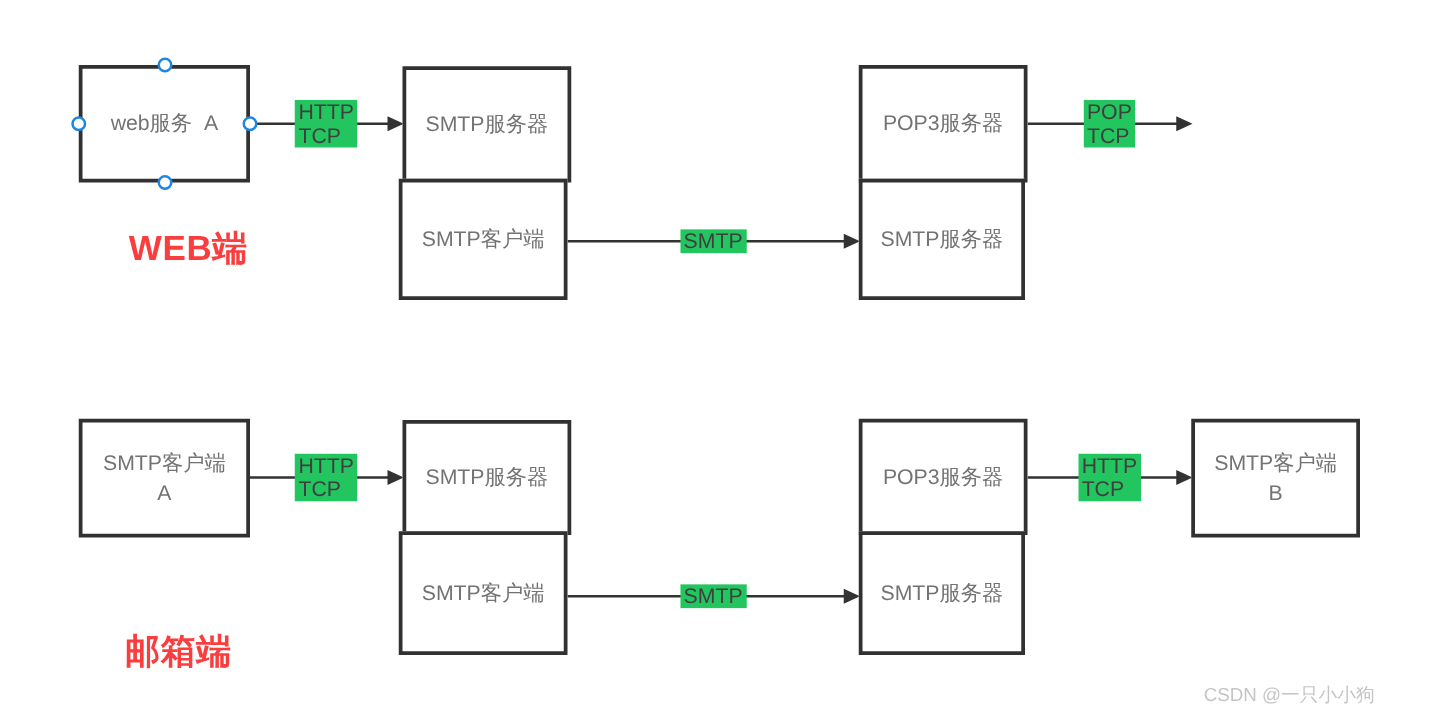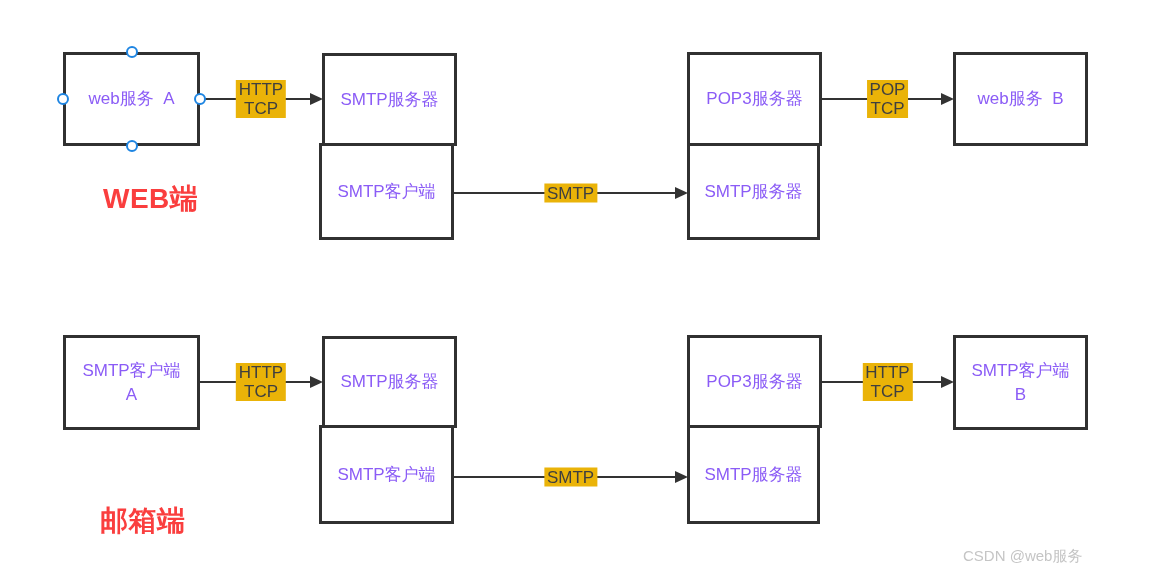--- a/index.html
+++ b/index.html
@@ -12,21 +12,21 @@
     box-sizing:border-box;
     border:3px solid #313131;
     background:#ffffff;
     display:flex;
     align-items:center;
     justify-content:center;
     z-index:2;
   }
   .node-label{
     font-size:17px;
-    color:#8b5cf6;
+    color:#737373;
     text-align:center;
     white-space:pre-wrap;
     line-height:1.4;
   }
 
   
   .handle{
     position:absolute;
     width:8px;height:8px;
     border:2px solid #1e85e2;
@@ -45,26 +45,25 @@
   .carrow{
     position:absolute;right:-1px;top:-4.9px;
     width:0;height:0;
     border-left:13px solid #333333;
     border-top:6px solid transparent;
     border-bottom:6px solid transparent;
   }
   .clabel{
     position:absolute;left:50%;top:1.25px;
     transform:translate(-50%,-50%);
-    background:#eab308;
+    background:#22c55e;
     padding:0 3px;
     font-size:17px;
     line-height:19px;
     color:#3f3f3f;
-    text-align:center;
     white-space:pre-wrap;
     z-index:3;
   }
 
   
   .section-label{
     position:absolute;
     font-size:28px;
     font-weight:700;
     color:#fa3e3e;
@@ -101,23 +100,20 @@
     <span class="node-label">SMTP客户端</span>
   </div>
 
   <div class="node" style="left:687px;top:52px;width:135px;height:94px;">
     <span class="node-label">POP3服务器</span>
   </div>
   <div class="node" style="left:687px;top:143px;width:133px;height:97px;">
     <span class="node-label">SMTP服务器</span>
   </div>
 
-  <div class="node" style="left:953px;top:52px;width:135px;height:94px;">
-    <span class="node-label">web服务  B</span>
-  </div>
 
   <div class="connector" style="left:200px;top:97.75px;width:122px;">
     <div class="cline"></div>
     <div class="carrow"></div>
     <div class="clabel">HTTP
 TCP</div>
   </div>
 
   <div class="connector" style="left:454px;top:191.75px;width:233px;">
     <div class="cline"></div>
@@ -173,15 +169,15 @@
 
   <div class="connector" style="left:822px;top:380.75px;width:131px;">
     <div class="cline"></div>
     <div class="carrow"></div>
     <div class="clabel">HTTP
 TCP</div>
   </div>
 
   <div class="section-label" style="left:100px;top:477px;margin-top:25px;">邮箱端</div>
 
-  <div class="watermark" style="left:963px;top:547px;">CSDN @web服务</div>
+  <div class="watermark" style="left:963px;top:547px;">CSDN @一只小小狗</div>
 
 </div>
 
 </body></html>

